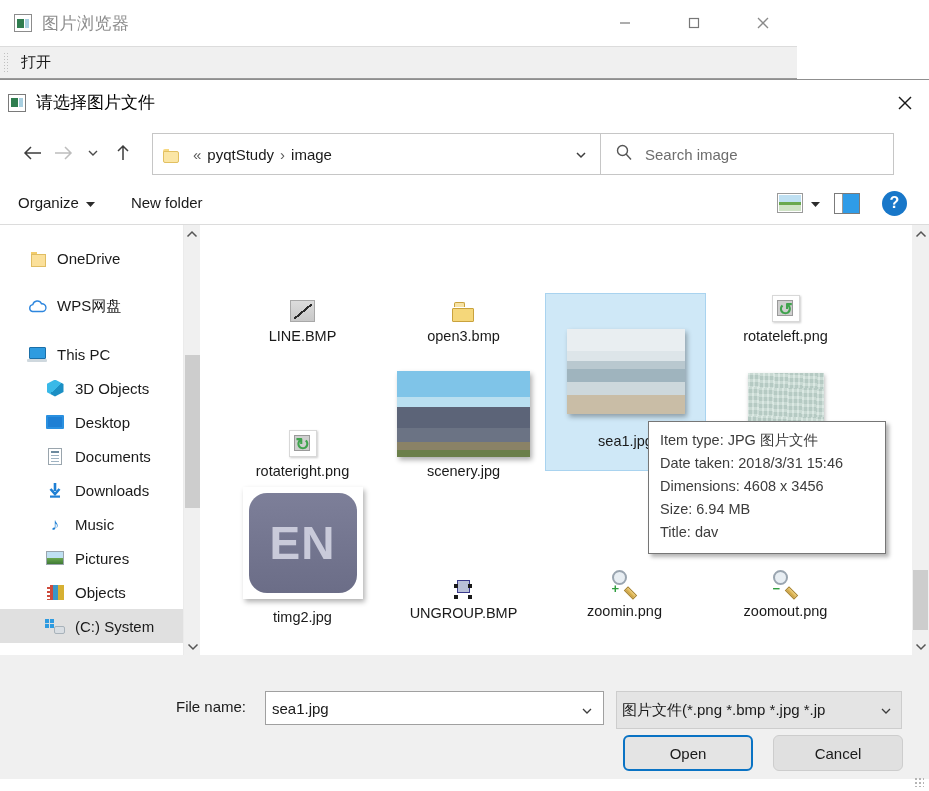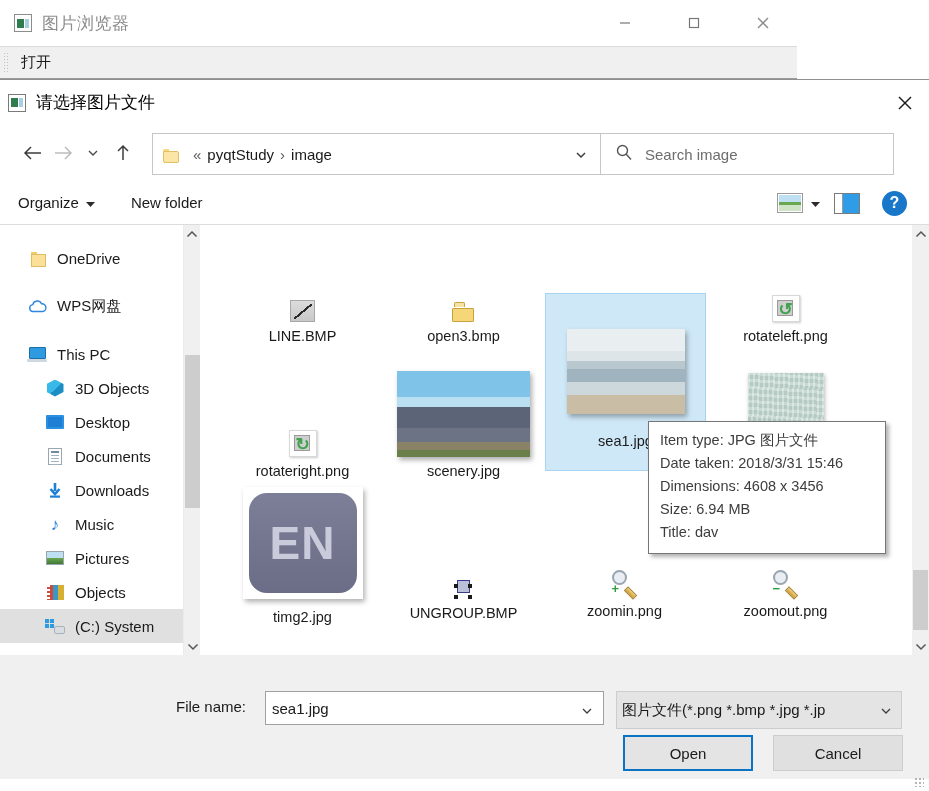--- a/index.html
+++ b/index.html
@@ -227,21 +227,21 @@
   .fn-label { position:absolute; left:176px; top:698px; font-size:15px; color:#1a1a1a; }
   .fn-input { position:absolute; left:265px; top:691px; width:339px; height:34px;
      border:1px solid #a0a0a0; background:#fff; display:flex; align-items:center; }
   .fn-input span { font-size:15px; color:#1a1a1a; margin-left:6px; }
   .fn-chev { position:absolute; right:9px; top:11px; }
   .ftype { position:absolute; left:616px; top:691px; width:286px; height:38px;
      border:1px solid #cdcdcd; background:#e4e4e4; display:flex; align-items:center; overflow:hidden; }
   .ftype span { font-size:15px; color:#1a1a1a; margin-left:5px; white-space:nowrap; }
   .ftype-chev { position:absolute; right:8px; top:11px; background:#e4e4e4; padding-left:4px;}
   .btn { position:absolute; height:36px; display:flex; align-items:center; justify-content:center;
-     font-size:15px; color:#1a1a1a; }
+     font-size:15px; color:#1a1a1a;border-radius:6px; }
   .btn-open { left:623px; top:735px; width:130px; background:#e4e4e4; border:2px solid #0a73c4; }
   .btn-cancel { left:773px; top:735px; width:130px; background:#e0e0e0; border:1px solid #cdcdcd; }
   .watermark { position:absolute; left:700px; top:763px; font-size:14px; color:#dfe4e8;
      letter-spacing:.3px; }
   .resize-grip { position:absolute; right:5px; bottom:4px; width:10px; height:10px;
      background-image: radial-gradient(#b5b5b5 42%, transparent 43%);
      background-size:4px 4px; }
 </style>
 </head>
 <body>

